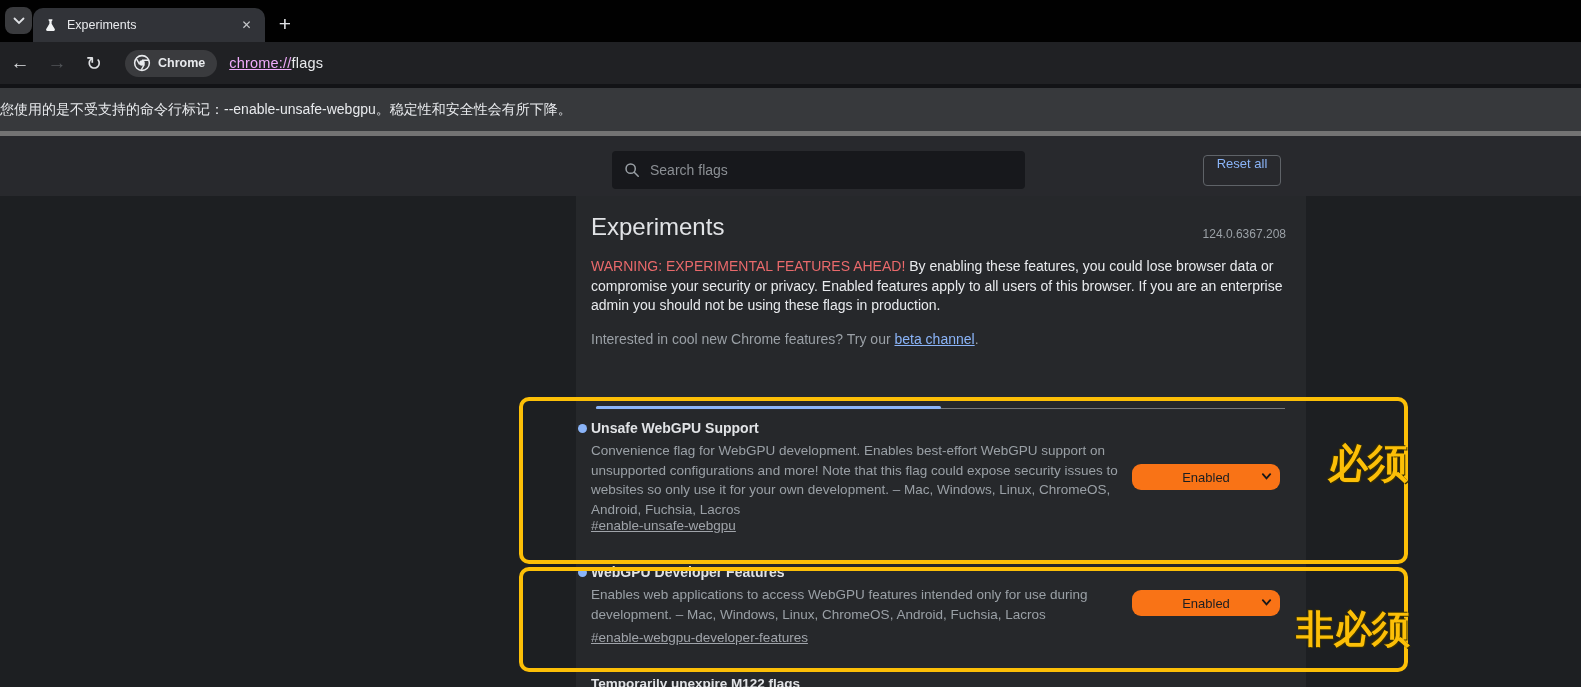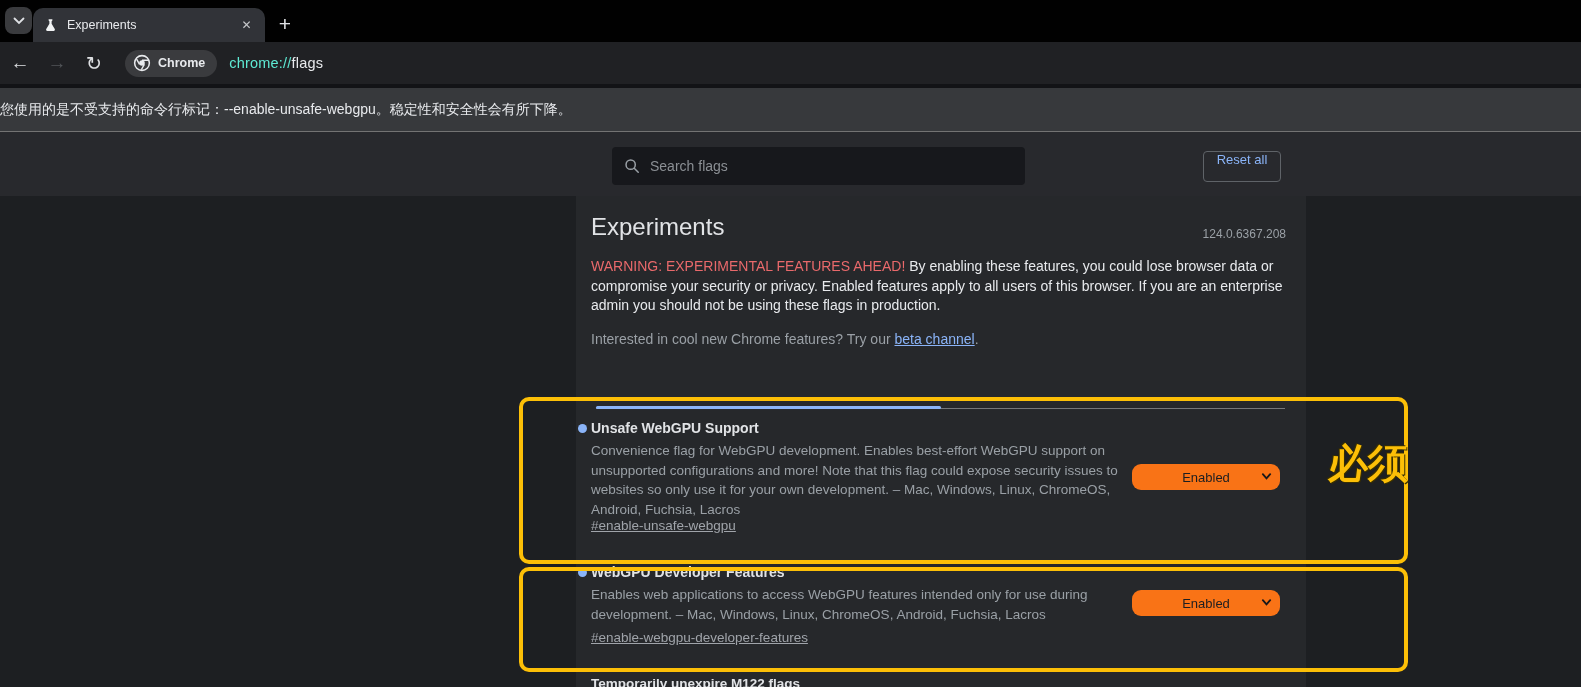--- a/index.html
+++ b/index.html
@@ -30,28 +30,28 @@
   
   .toolbar { position:absolute; left:0; top:42px; width:1581px; height:42px; background:#202124; display:flex; align-items:center; }
   .nav-btn { width:34px; height:34px; display:flex; align-items:center; justify-content:center; font-size:19px; color:#dee0e3; margin-left:3px; cursor:pointer; }
   .nav-btn.disabled { color:#53565a; }
   .chrome-badge {
     margin-left:14px; height:27px; background:#3a3b3e; border-radius:14px;
     display:flex; align-items:center; gap:7px; padding:0 12px 0 8px; cursor:pointer;
   }
   .chrome-badge-label { color:#e8eaed; font-size:12.5px; font-weight:bold; }
   .urltext { margin-left:12px; font-size:14.5px; letter-spacing:.2px; }
-  .url-scheme { color:#5eead4; }
+  .url-scheme { color:#f0abfc;text-decoration:underline; }
   .url-path { color:#e8eaed; }
   .toolbar-sep { position:absolute; left:0; top:84px; width:1581px; height:4px; background:#121316; }
   
   .infobar { position:absolute; left:0; top:88px; width:1581px; height:43px; background:#37393c;
     display:flex; align-items:center; color:#e8eaed; font-size:14px; }
   
-  .flagsbar { position:absolute; left:0; top:131px; width:1581px; height:65px; background:#28292d; border-top:1px solid #737373; }
+  .flagsbar { position:absolute; left:0; top:131px; width:1581px; height:65px; background:#28292d; border-top:5px solid #737373; }
   .searchbox {
     position:absolute; left:612px; top:15px; width:413px; height:38px; background:#17181c;
     border-radius:4px; display:flex; align-items:center; padding:0 12px; gap:10px;
   }
   .searchbox input {
     flex:1; background:transparent; border:none; outline:none; color:#e8eaed; font-size:14px;
     font-family:"Liberation Sans","DejaVu Sans",sans-serif;
   }
   .searchbox input::placeholder { color:#8b8f94; }
   .reset-btn {
@@ -210,14 +210,15 @@
         </span>
       </div>
     </div>
   </div>
 
   <div class="partial-title">Temporarily unexpire M122 flags</div>
 
   <div class="anno-box anno-box1"></div>
   <div class="anno-box anno-box2"></div>
   <div class="anno-label anno-label1">必须</div>
+  <div class="anno-label anno-label2">非必须</div>
 
 </div>
 
 </body></html>

